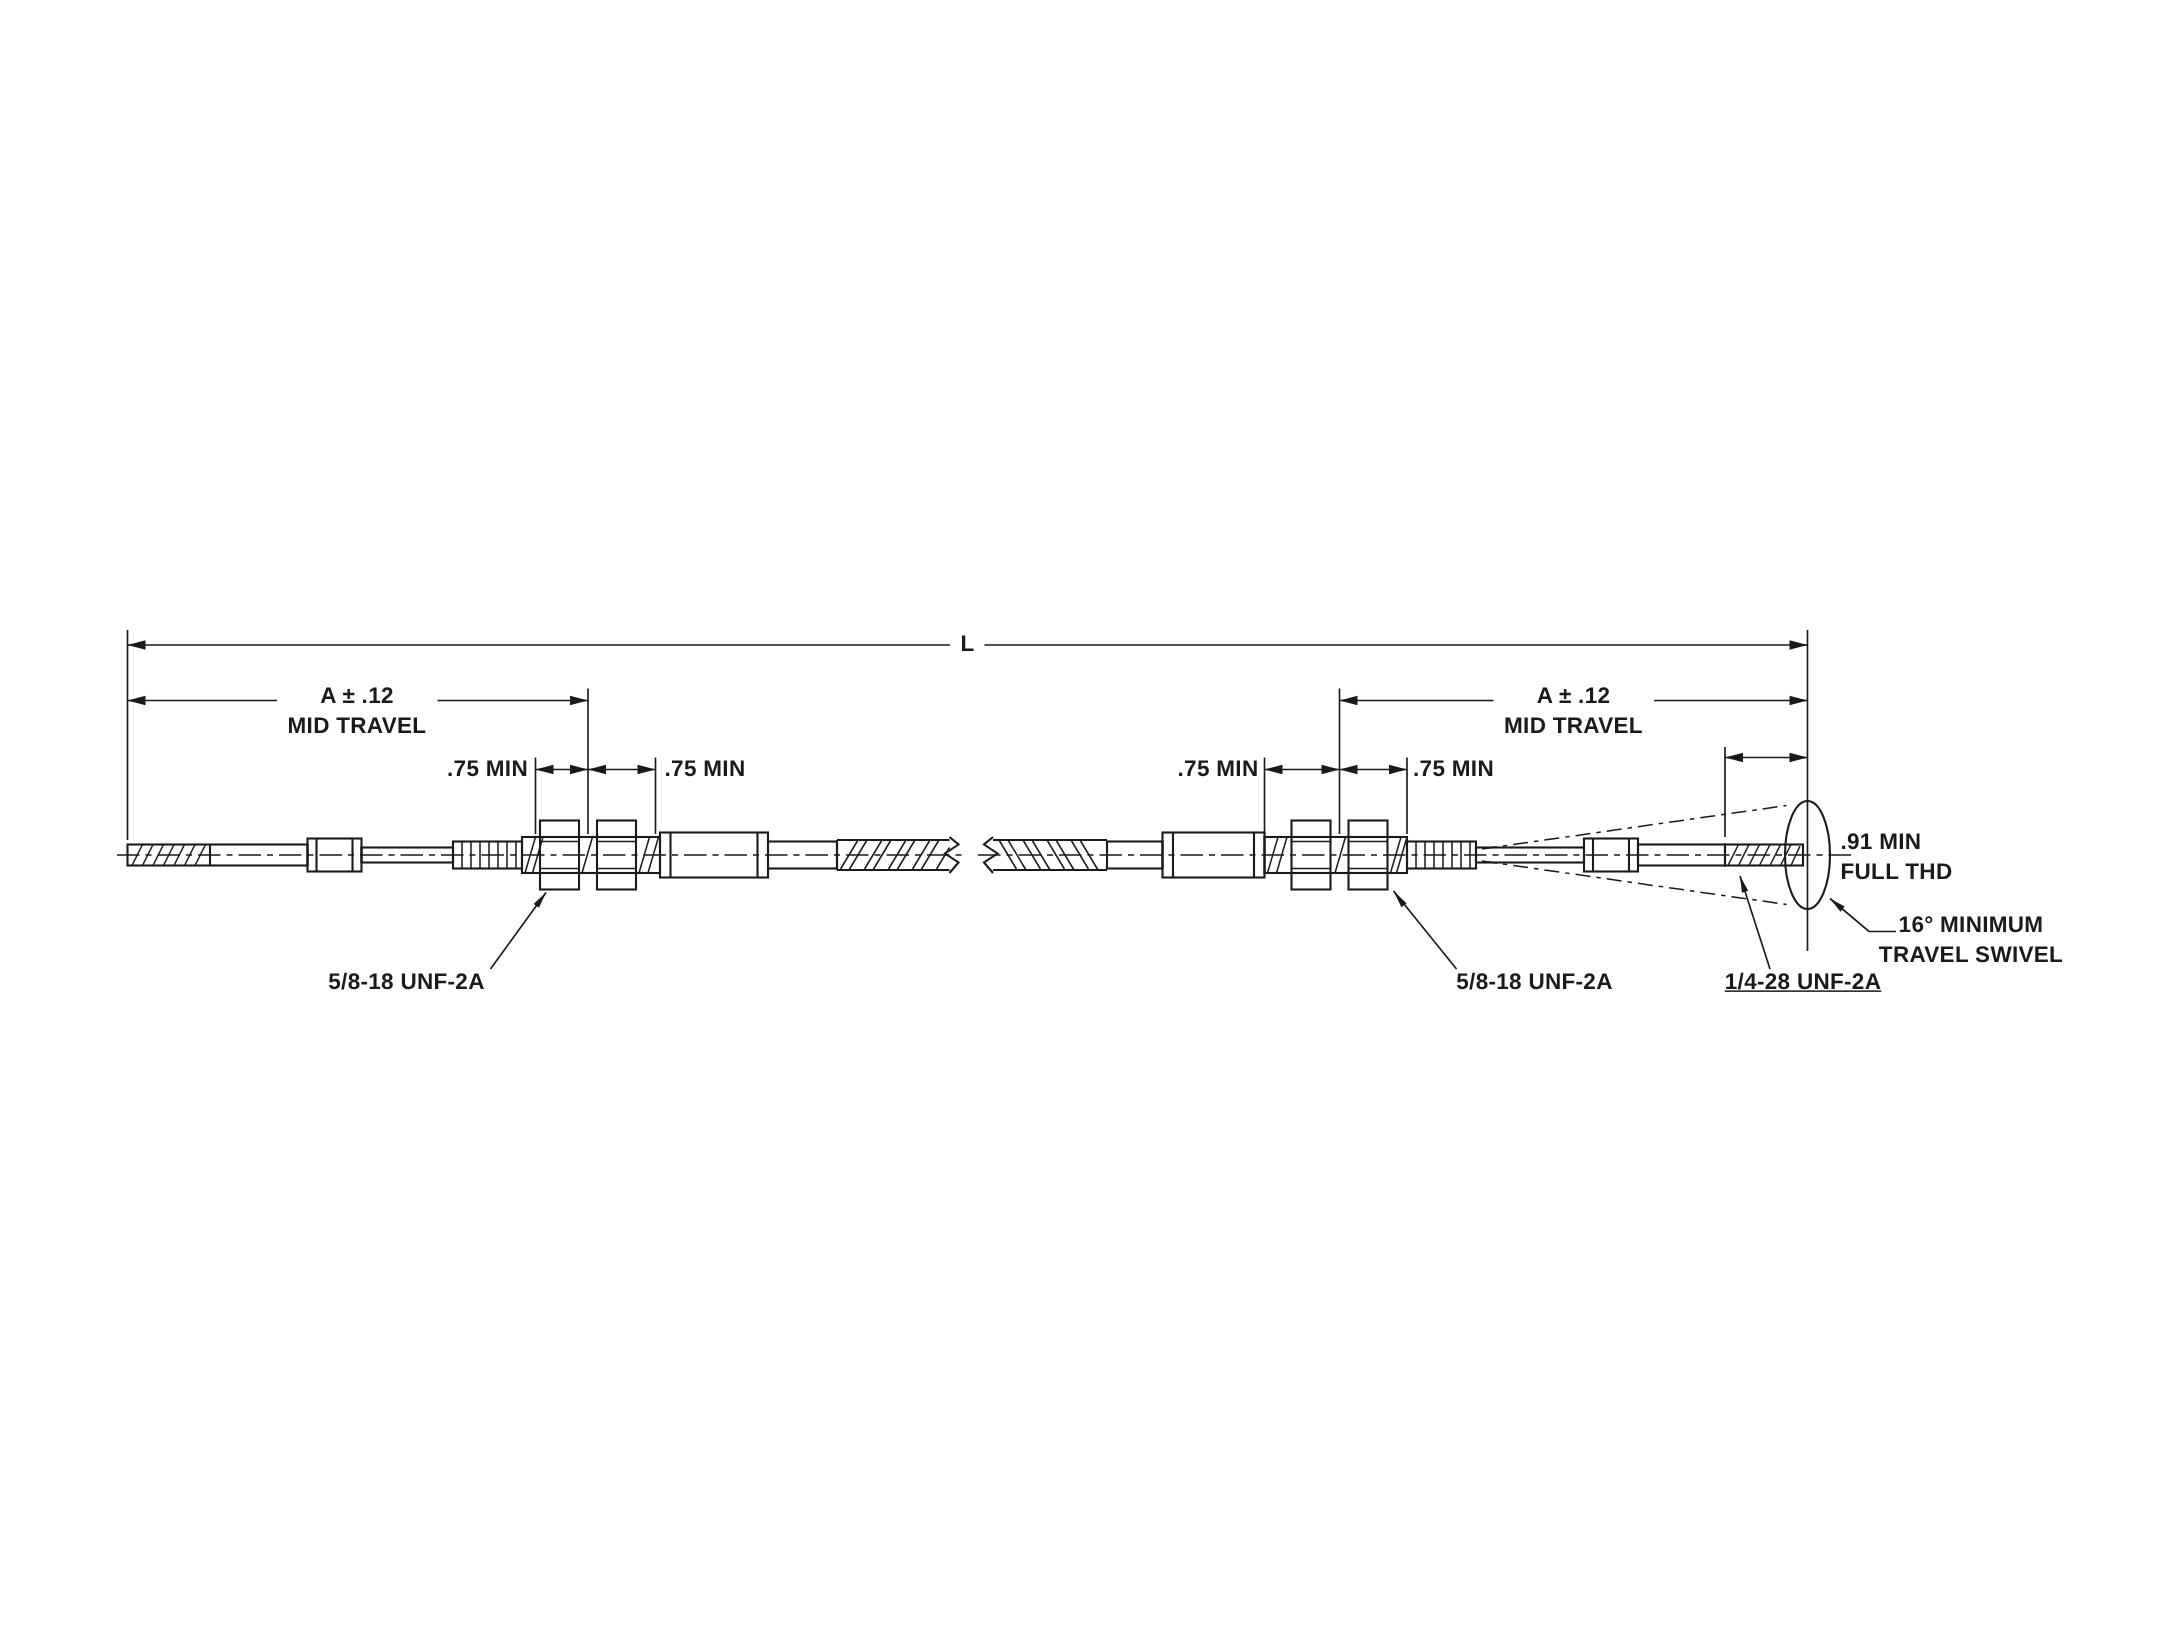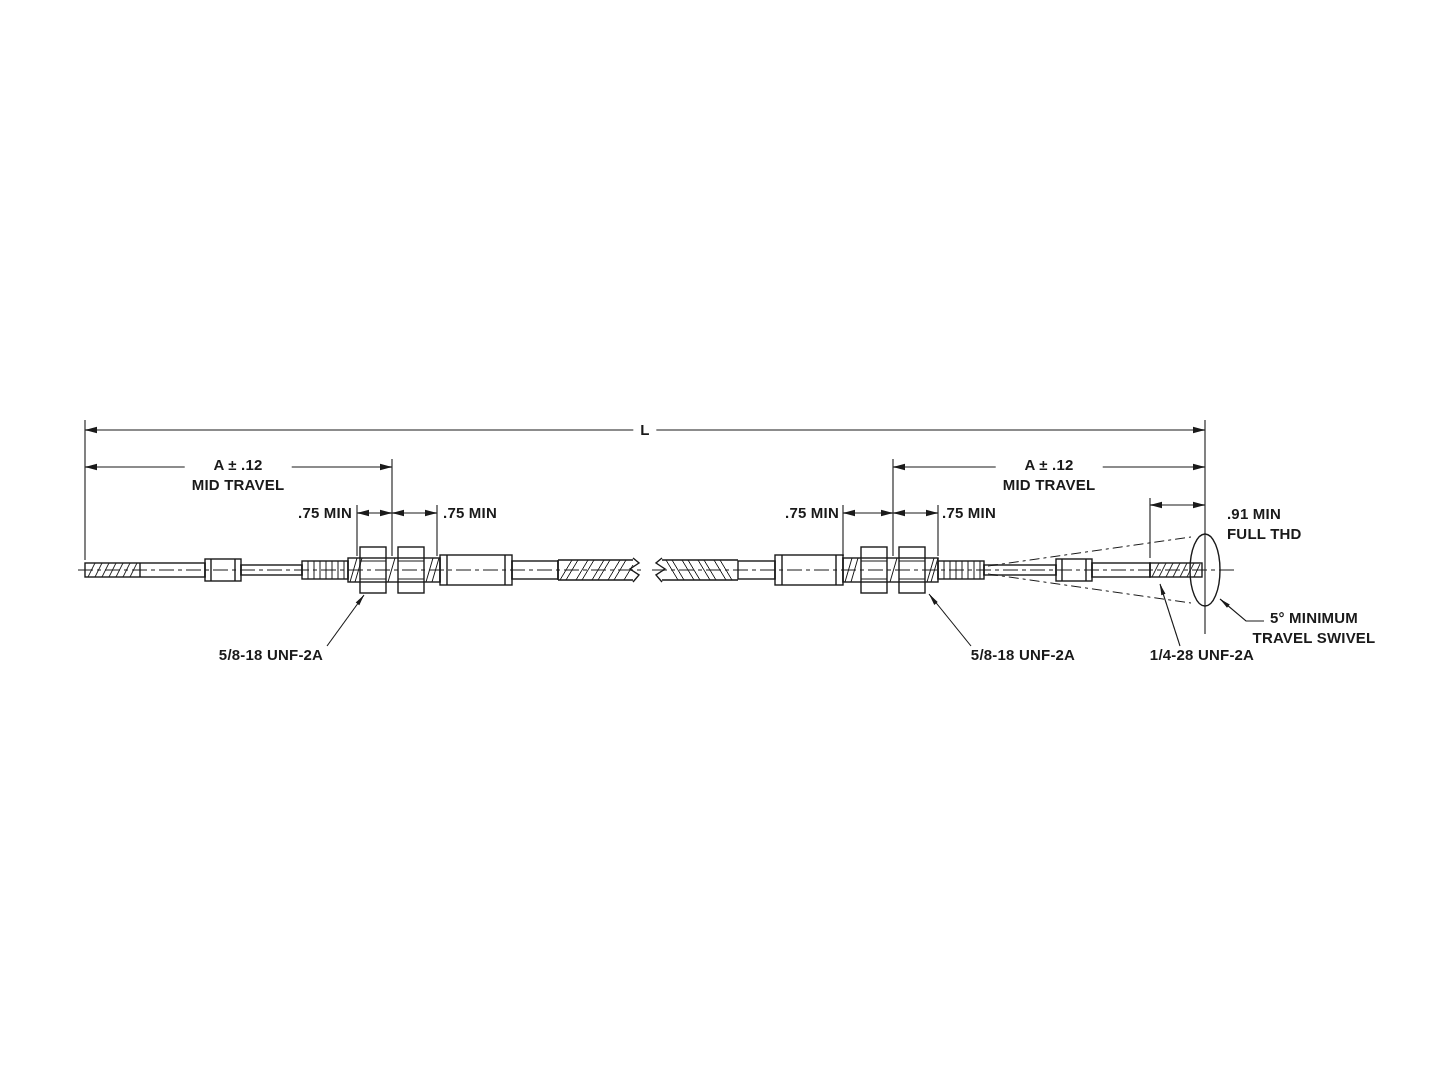--- a/index.html
+++ b/index.html
@@ -18,21 +18,21 @@
     transform: translate(-50%, -50%);
     color: #1a1a1a;
     font-size: 15px;
     font-weight: 600;
     letter-spacing: 0.2px;
     white-space: nowrap;
     line-height: 1.3;
     text-align: center;
   }
   .lbl.bg { background: #ffffff; padding: 1px 7px; }
-  .lbl.align-left { transform: translate(0, 0); text-align: left; }
+  .lbl.align-left { transform: translate(0, 0); text-align: left; margin-top: 48px; }
 </style>
 </head>
 <body>
 
 <div class="canvas">
 
   <svg class="drawing-svg" width="1445" height="1084" viewBox="0 0 1445 1084">
 
     <g stroke="#1a1a1a" fill="none" stroke-width="1" stroke-dasharray="15 4 4 4">
       <path d="M78,570 H643"></path>
@@ -182,23 +182,23 @@
   <div class="lbl" style="left:812px; top:513px;">.75 MIN</div>
 
   <div class="lbl" style="left:969px; top:513px;">.75 MIN</div>
 
   <div class="lbl align-left" style="left:1227px; top:504px;">
     <div>.91 MIN</div>
     <div>FULL THD</div>
   </div>
 
   <div class="lbl" style="left:1314px; top:627px;">
-    <div>5° MINIMUM</div>
+    <div>16° MINIMUM</div>
     <div>TRAVEL SWIVEL</div>
   </div>
 
   <div class="lbl" style="left:271px; top:655px;">5/8-18 UNF-2A</div>
 
   <div class="lbl" style="left:1023px; top:655px;">5/8-18 UNF-2A</div>
 
-  <div class="lbl" style="left:1202px; top:655px;">1/4-28 UNF-2A</div>
+  <div class="lbl" style="left:1202px; top:655px;text-decoration:underline;">1/4-28 UNF-2A</div>
 
 </div>
 
 </body></html>

